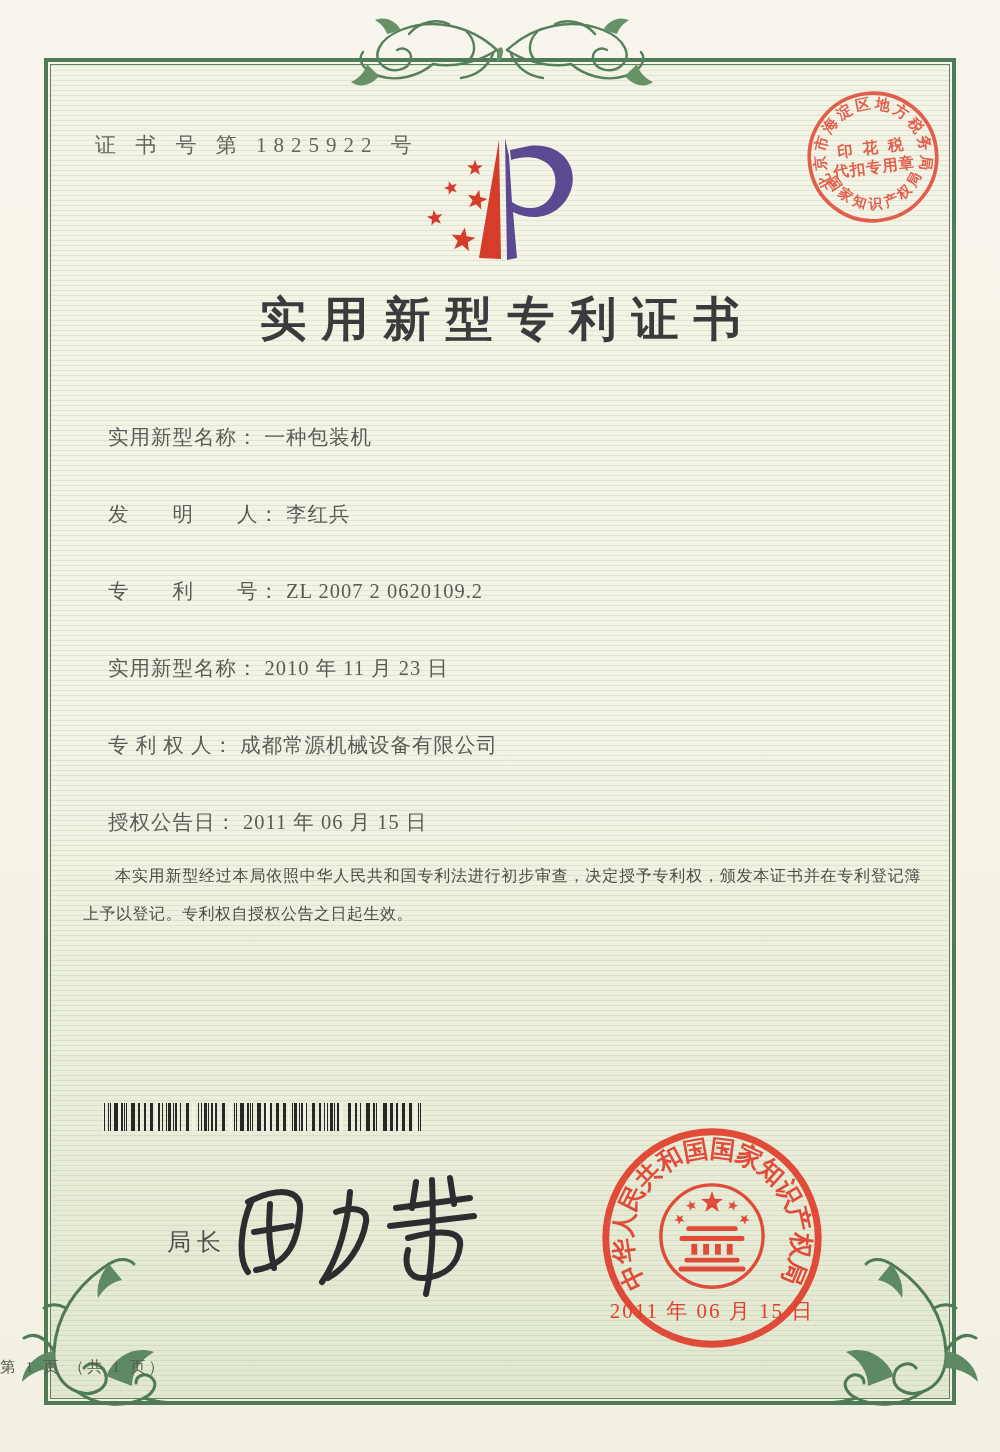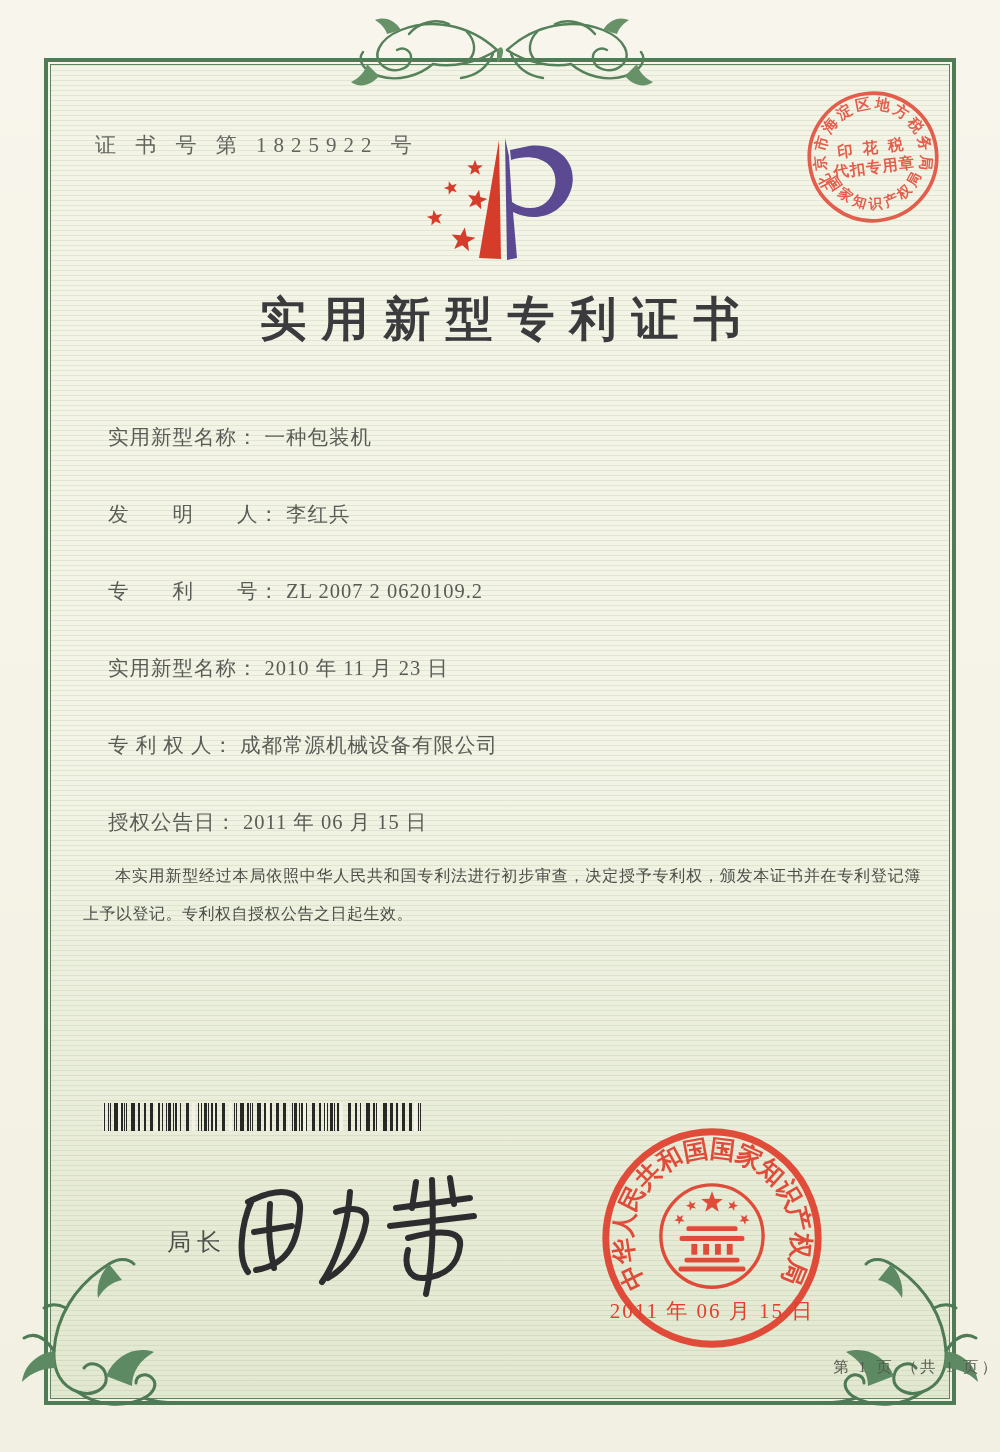--- a/index.html
+++ b/index.html
@@ -49,21 +49,21 @@
   }
   .chief{position:absolute;left:167px;top:1226px;font-size:24px;letter-spacing:6px;color:#4c4f4a;}
   .sig{position:absolute;left:218px;top:1168px;width:265px;height:135px;}
   .seal{position:absolute;left:594px;top:1120px;width:236px;height:236px;opacity:.93;}
   .seal-date{
     position:absolute;left:606px;top:1297px;width:212px;text-align:center;
     font-size:21px;letter-spacing:2px;color:#e0402e;z-index:5;white-space:nowrap;
   }
   .tax-stamp{position:absolute;left:799px;top:83px;width:148px;height:148px;transform:rotate(-7deg);opacity:.88;}
   .footer{
-    position:absolute;left:0;top:1357px;width:100%;text-align:right;
+    position:absolute;left:0;top:1357px;width:100%;text-align:left;
     font-size:15.5px;letter-spacing:3px;color:#565a50;
   }
   .orn-top{position:absolute;left:347px;top:10px;width:310px;height:82px;}
   .orn-bl{position:absolute;left:14px;top:1256px;width:170px;height:182px;}
   .orn-br{position:absolute;left:816px;top:1256px;width:170px;height:182px;transform:scaleX(-1);}
 </style>
 </head>
 <body>
 
 <div class="page">

